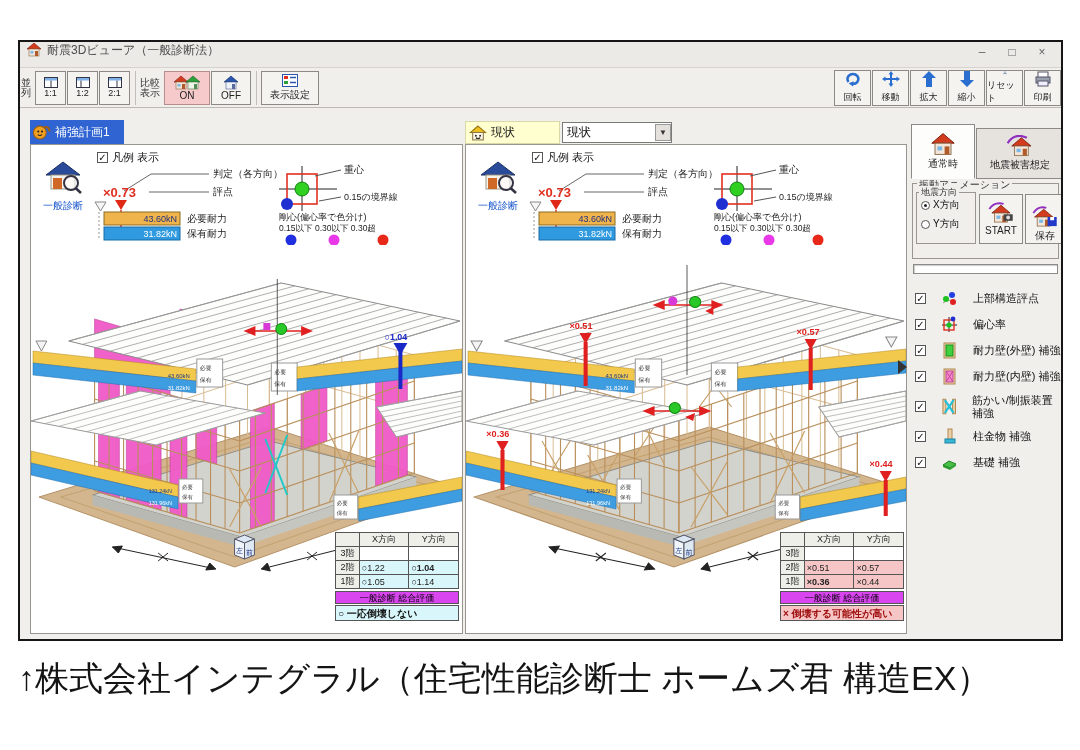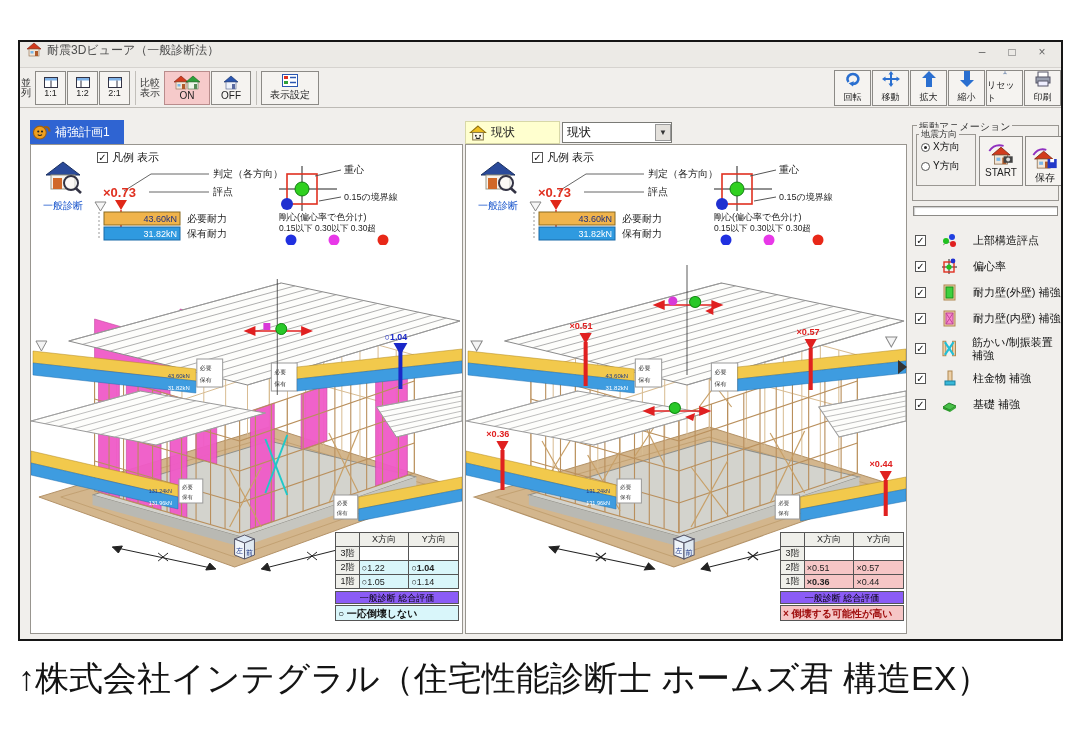--- a/index.html
+++ b/index.html
@@ -55,21 +55,21 @@
   .lp .rtable { right:3px;  bottom:12px; }
   .rp .rtable { right:2px;  bottom:12px; }
   .rtable table { border-collapse:collapse; width:100%; background:#fff; }
   .rtable th,.rtable td { border:1px solid #555; height:14px; padding:0 2px; font-weight:normal; color:#222; }
   .rtable th { background:#efefea; text-align:center; }
   .rtable th.fl { width:24px; }
   .rtable td { width:50px; text-align:left;margin-left:20px; }
   .lp .rtable td.v { background:#d9f6fa; }
   .rp .rtable td.v { background:#f6c6c6; }
   .rtable td.b { font-weight:bold; }
-  .ov-label { border:1px solid #555; margin-top:2px; background:#8b5cf6; text-align:center; height:13px; line-height:12px; }
+  .ov-label { border:1px solid #555; margin-top:2px; background:#d946ef; text-align:center; height:13px; line-height:12px; }
   .ov-res { border:1px solid #555; margin-top:1px; height:16px; line-height:15px; font-weight:bold; font-size:10px; padding-left:2px; white-space:nowrap; }
   .lp .ov-res { background:#d9f6fa; color:#111; }
   .rp .ov-res { background:#f6c6c6; color:#a01010; }
 
   .house { position:absolute; left:0; top:100px; width:100%; height:332px; }
 
   
   .divarrow { position:absolute; left:878px; top:252px; width:0; height:0;
               border-left:9px solid #333; border-top:7px solid transparent; border-bottom:7px solid transparent; }
 
@@ -870,20 +870,37 @@
             </table>
           <div class="ov-label">一般診断 総合評価</div>
           <div class="ov-res">× 倒壊する可能性が高い</div>
         </div>
       </div>
     </section>
 
     <div class="divarrow"></div>
 
     <aside class="sidebar">
+      <div class="sb-tabs">
+        <div class="sb-tab act">
+          <svg width="26" height="24" viewBox="0 0 16 15">
+              <use href="#ico-house"></use>
+            </svg>
+          <span>通常時</span>
+        </div>
+        <div class="sb-tab inact">
+          <svg width="28" height="22" viewBox="0 0 20 16">
+              <g transform="translate(3,1)">
+                <use href="#ico-house"></use>
+              </g>
+              <path d="M1,6 Q6,-2 15,2" stroke="#9030c0" stroke-width="1.6" fill="none"></path>
+            </svg>
+          <span>地震被害想定</span>
+        </div>
+      </div>
       <div class="grp">
         <span class="grp-label">振動アニメーション</span>
         <div class="dirbox">
           <span class="grp-label">地震方向</span>
           <div class="radio-row">
             <span class="rad sel"></span>
             <span>X方向</span>
           </div>
           <div class="radio-row">
             <span class="rad"></span>

